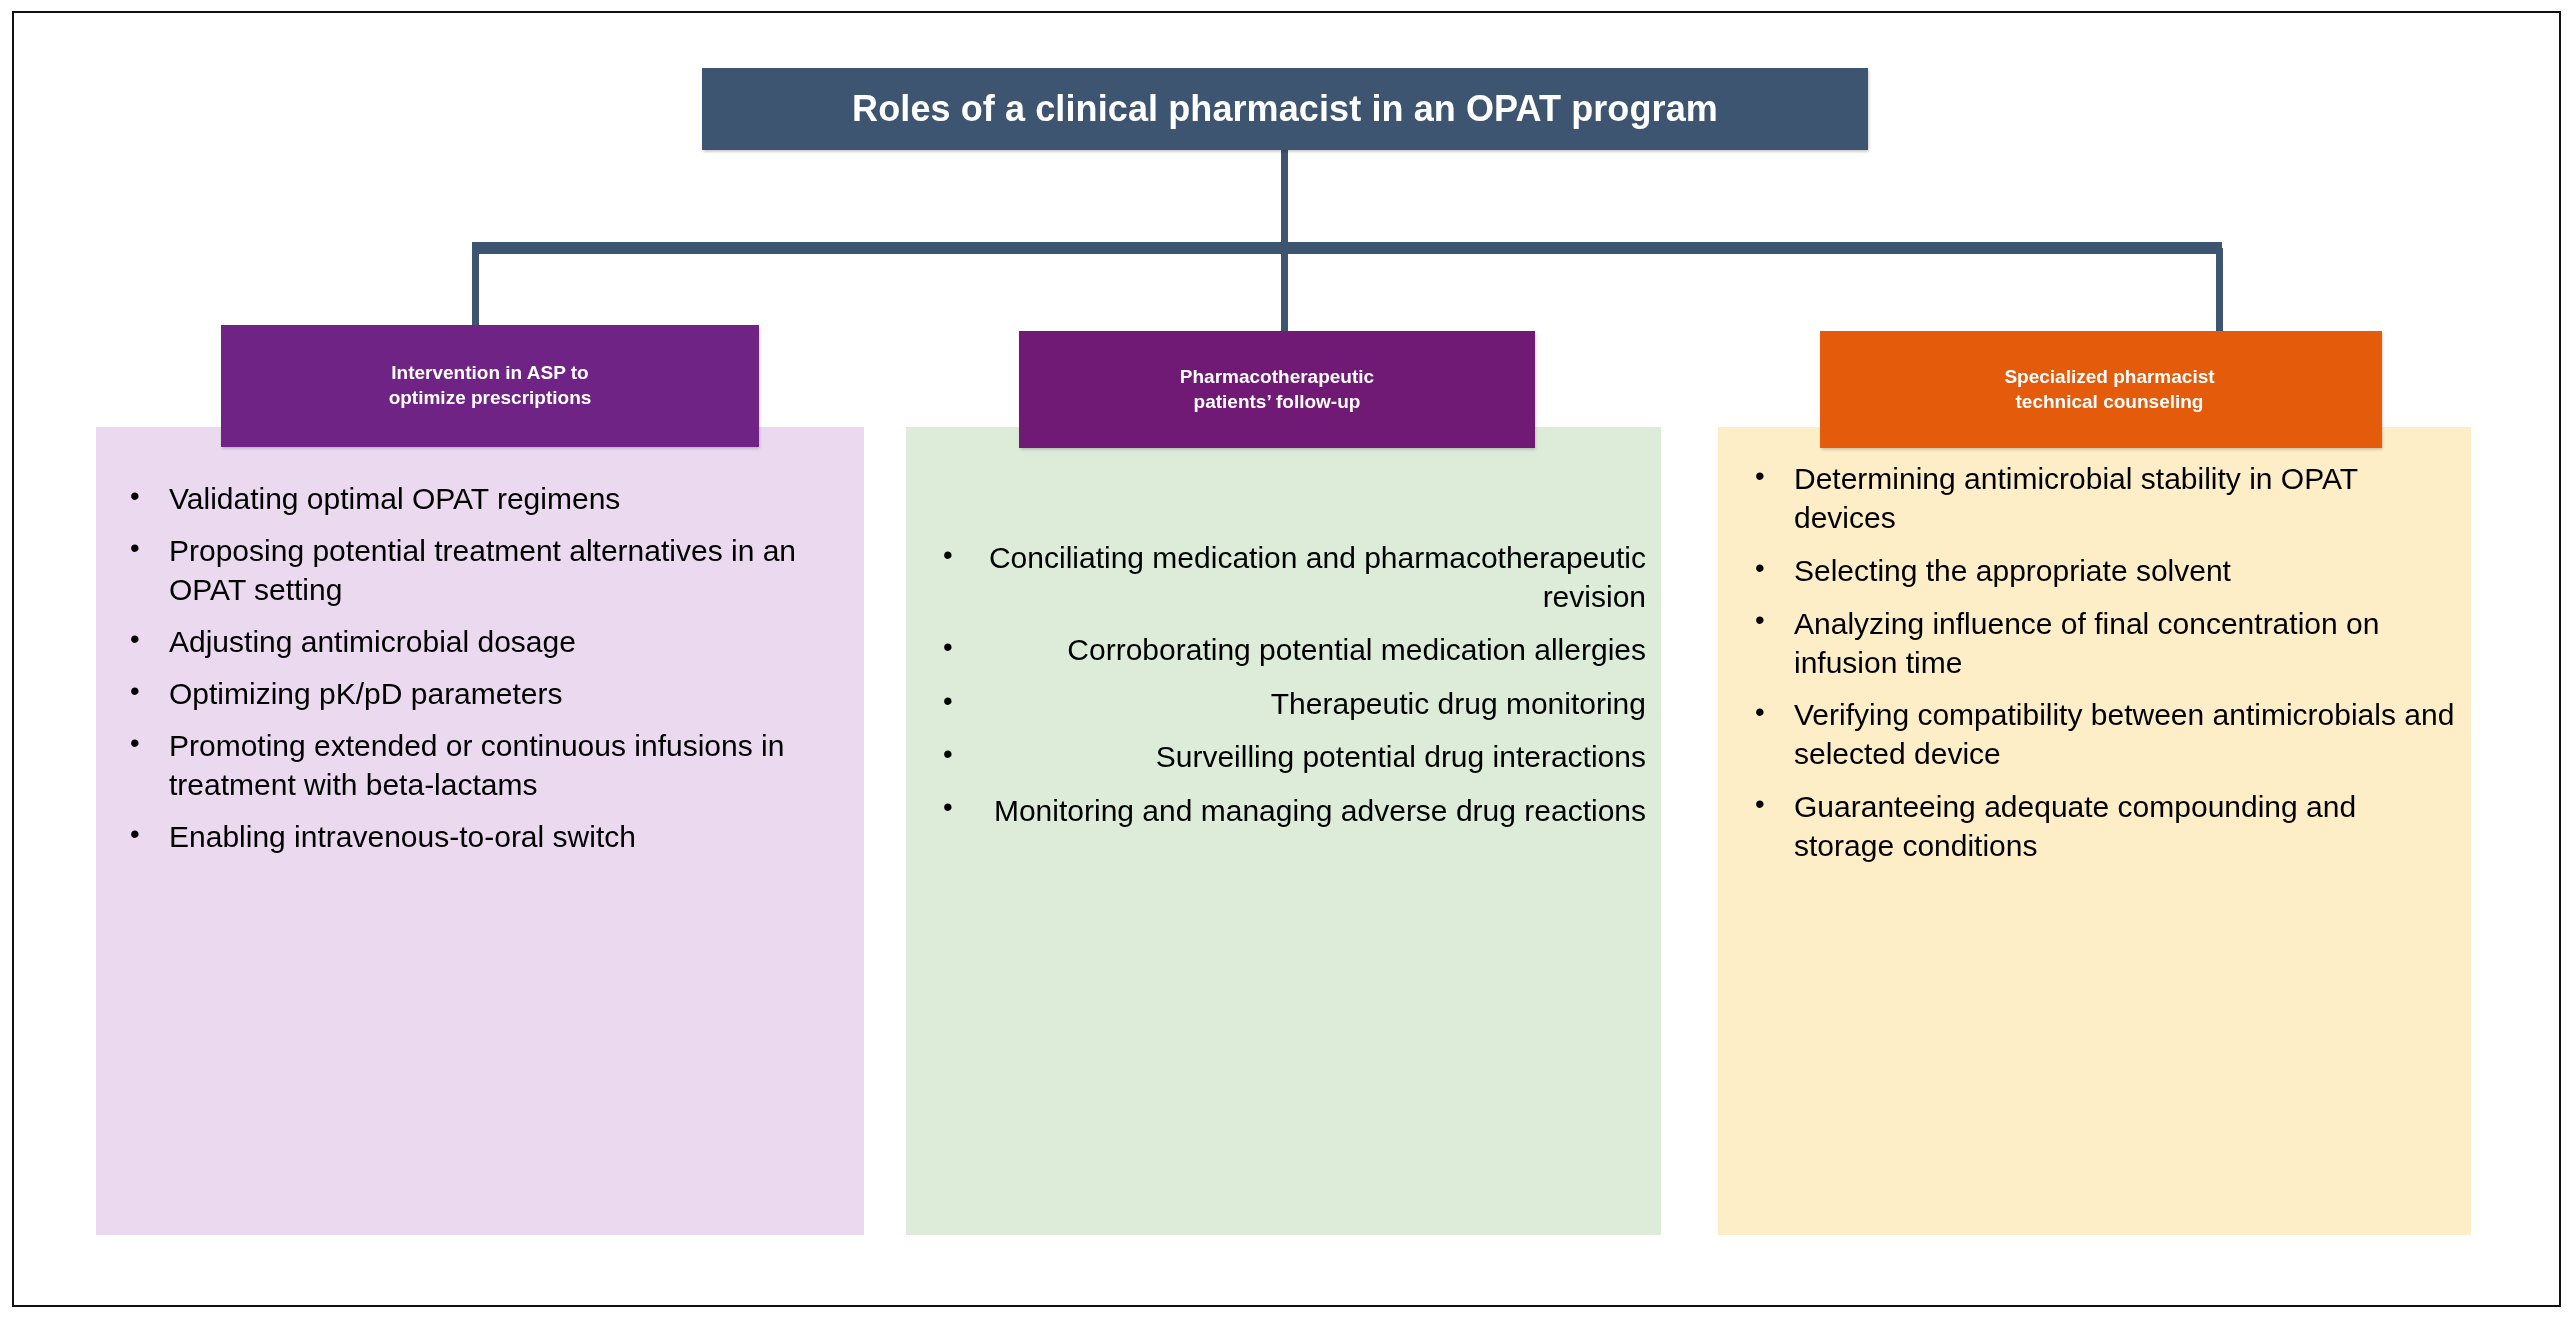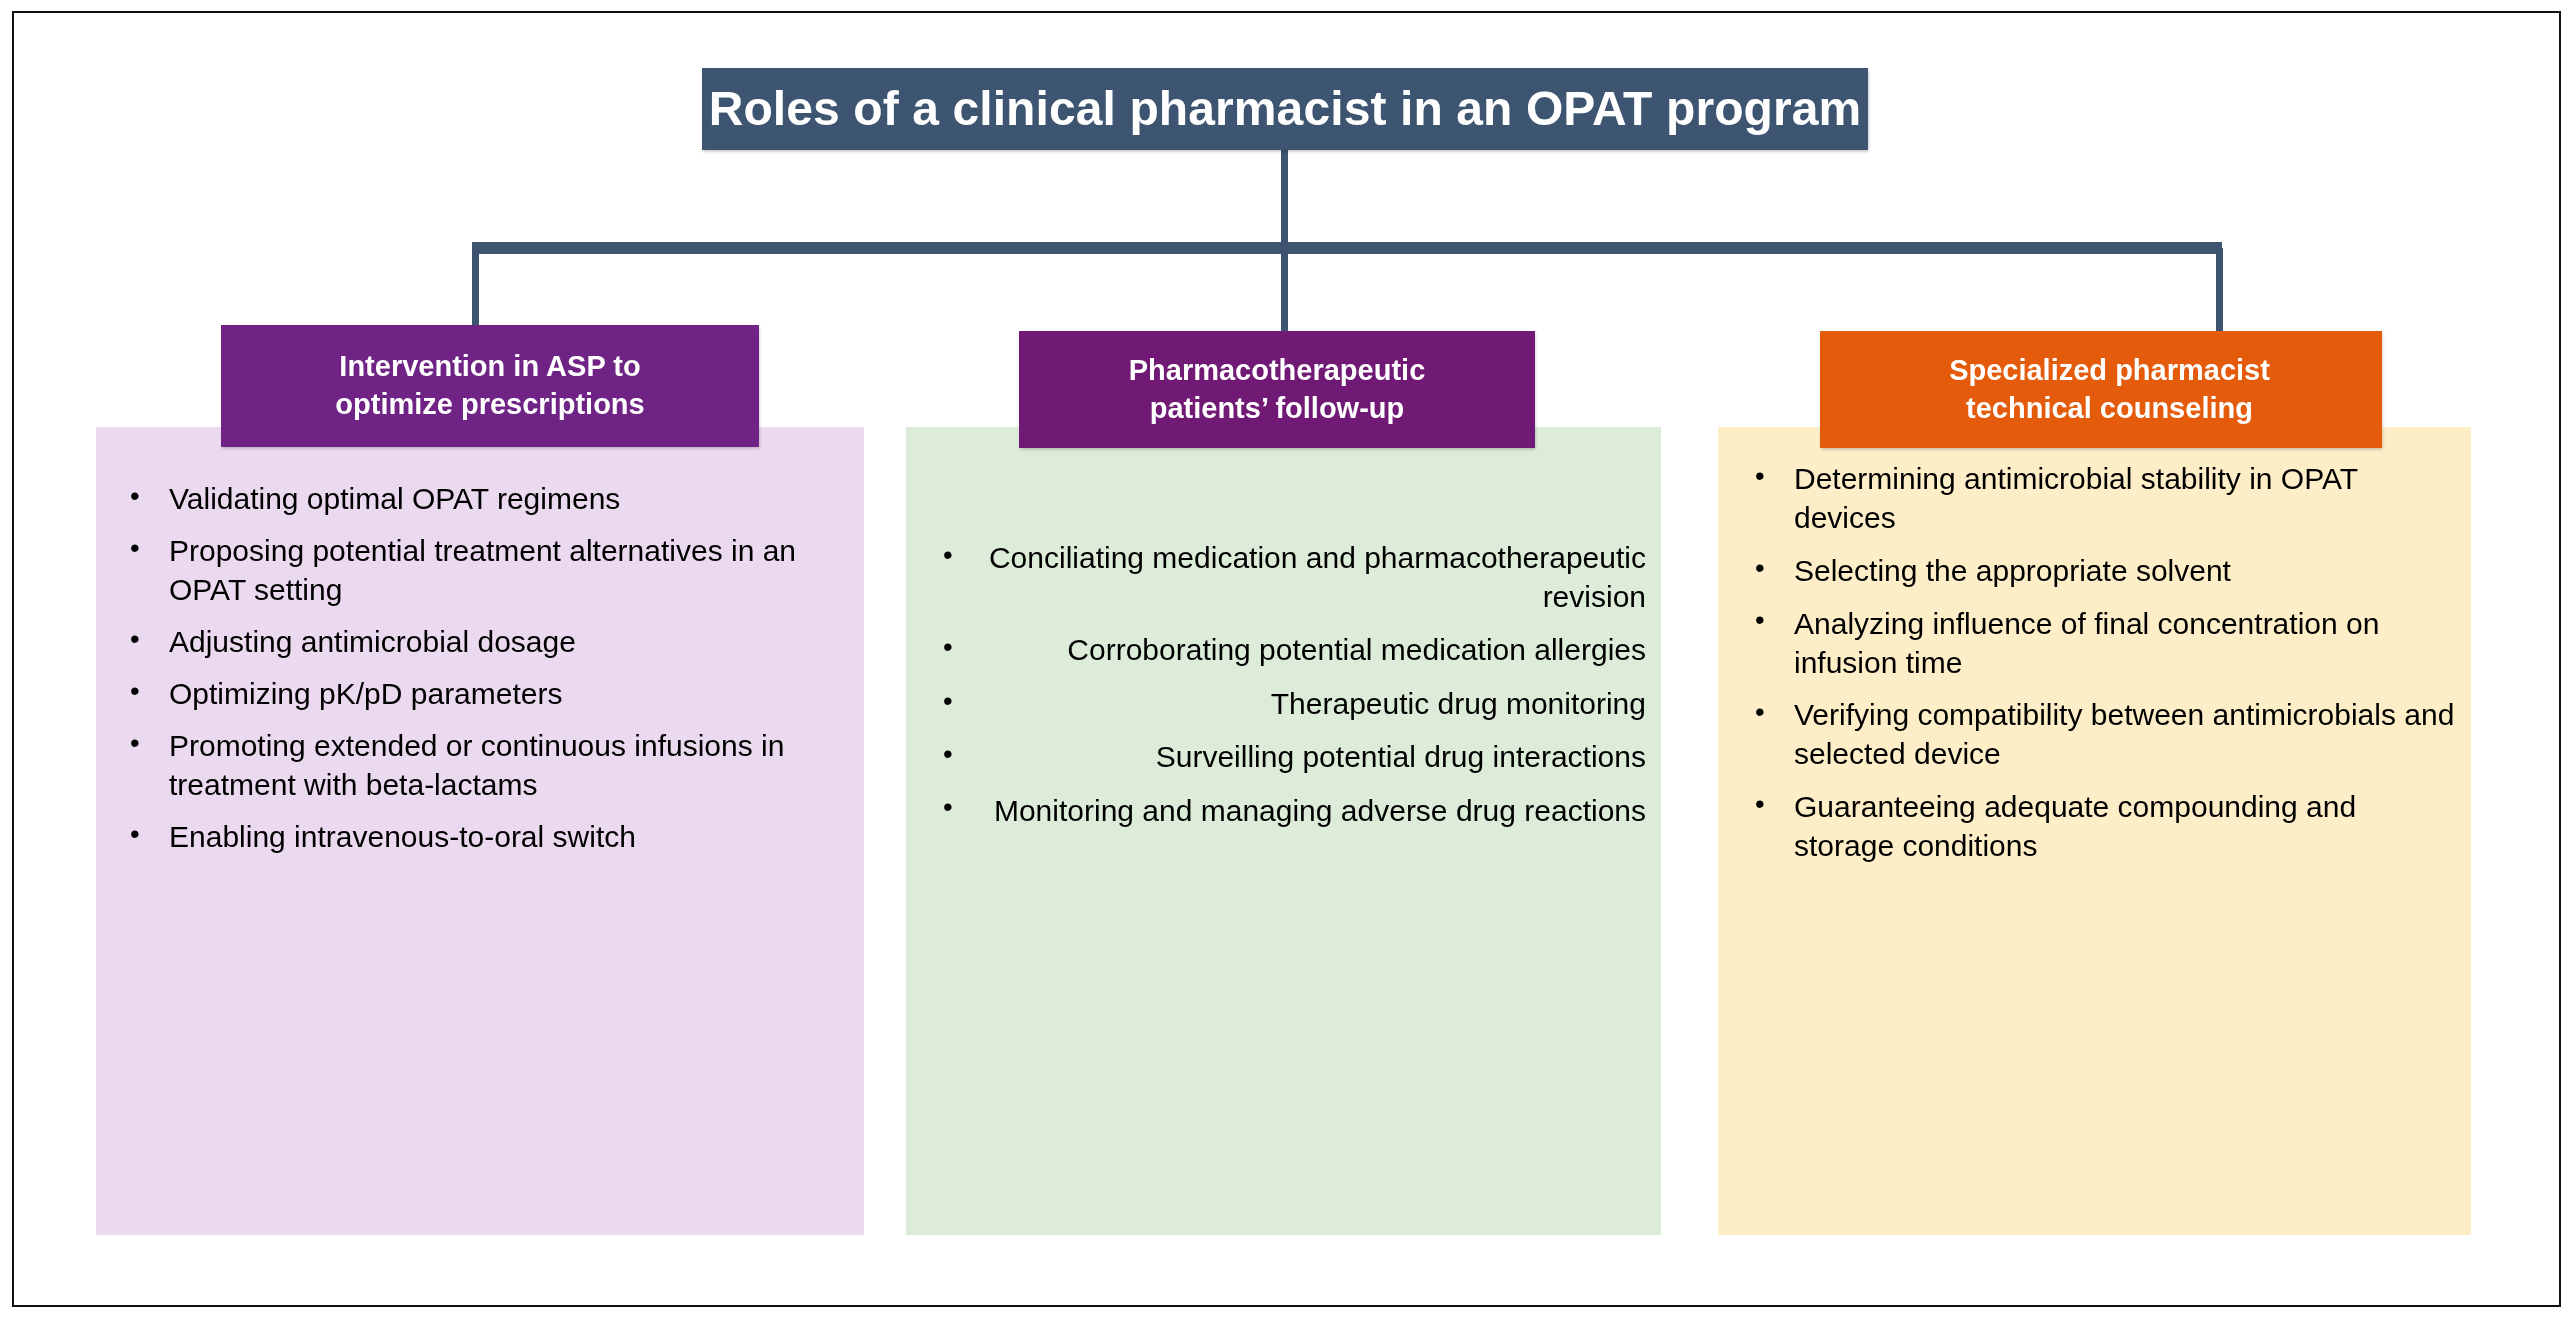--- a/index.html
+++ b/index.html
@@ -76,21 +76,21 @@
     width: 1166px;
     height: 82px;
     background: #3d5570;
     display: flex;
     align-items: center;
     justify-content: center;
     box-shadow: 1.2px 1.8px 3px rgba(0,0,0,0.25);
   }
   .title-box .title-text {
     color: #ffffff;
-    font-size: 48px;
+    font-size: 36px;
     font-weight: bold;
     letter-spacing: 0.1px;
     line-height: 1.1;
   }
 
   
   .panel {
     position: absolute;
     top: 427px;
     height: 808px;
@@ -102,21 +102,21 @@
   
   .colhead {
     position: absolute;
     display: flex;
     align-items: center;
     justify-content: center;
     box-shadow: 1.2px 1.8px 3px rgba(0,0,0,0.22);
   }
   .colhead .colhead-text {
     color: #ffffff;
-    font-size: 29px;
+    font-size: 19px;
     font-weight: bold;
     text-align: center;
     line-height: 1.30;
     white-space: pre-line;
   }
   .colhead-purple {
     left: 221px; top: 325px; width: 538px; height: 122px;
     background: #6f2384;
   }
   .colhead-green {

